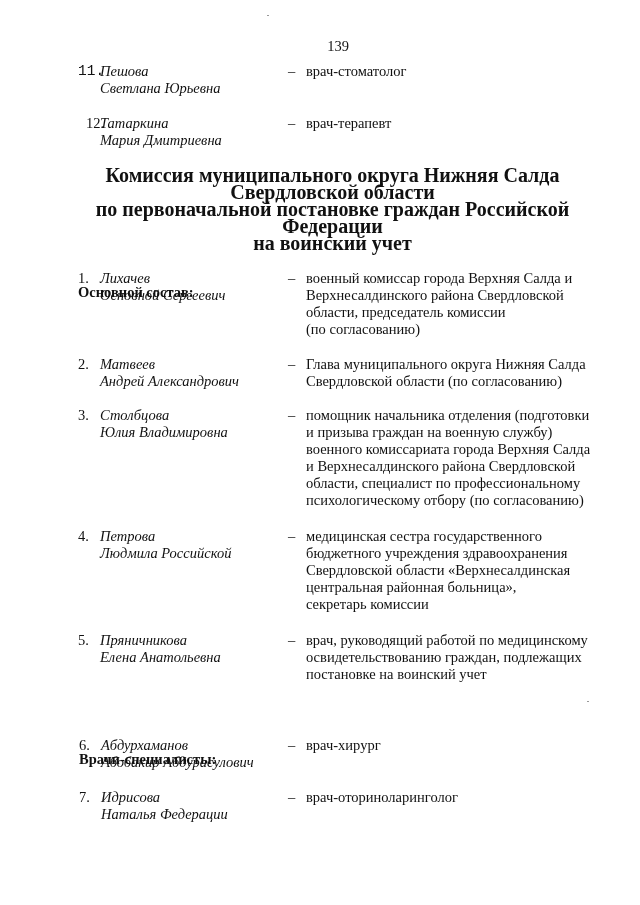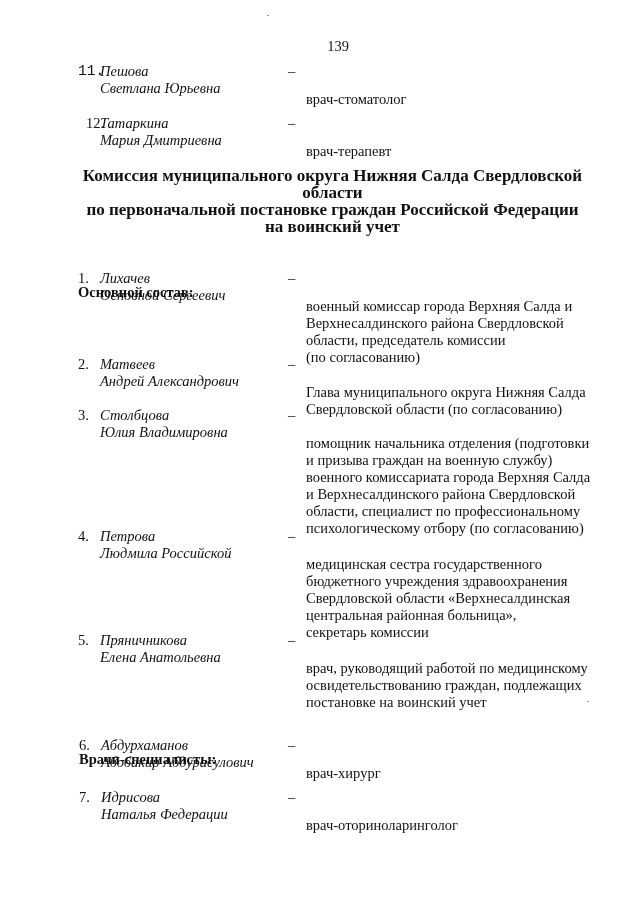--- a/index.html
+++ b/index.html
@@ -7,22 +7,22 @@
     width: 640px; height: 905px; position: relative; overflow: hidden;
     font-family: "Liberation Serif", "DejaVu Serif", serif;
     color: #111111; font-size: 14.5px; line-height: 17px;
   }
   .page-number { position: absolute; top: 38px; left: 0; width: 640px; text-align: center; padding-left: 36px; box-sizing: border-box; }
   .speck { position: absolute; width: 2px; height: 1px; background: #999; }
   .entry { position: absolute; left: 0; width: 640px; }
   .entry .num { position: absolute; left: 78px; }
   .entry .name { position: absolute; left: 100px; white-space: pre-line; font-style: italic; }
   .entry .dash { position: absolute; left: 288px; }
-  .entry .desc { position: absolute; left: 306px; width: 320px; white-space: pre-line; margin-top: 28px; }
-  .title { position: absolute; top: 167px; left: 60px; width: 545px; text-align: center; font-weight: bold; white-space: pre-line; font-size: 17px; line-height: 17px; }
+  .entry .desc { position: absolute; left: 306px; width: 320px; white-space: pre-line; }
+  .title { position: absolute; top: 167px; left: 60px; width: 545px; text-align: center; font-weight: bold; white-space: pre-line; font-size: 20px; line-height: 17px; }
   .section { position: absolute; left: 78px; font-weight: bold; margin-top: 48px; }
 </style>
 </head>
 <body>
 
 <div class="speck" style="left:267px; top:15px;"></div>
 <div class="speck" style="left:587px; top:701px;"></div>
 
 <div class="page-number">139</div>
 

